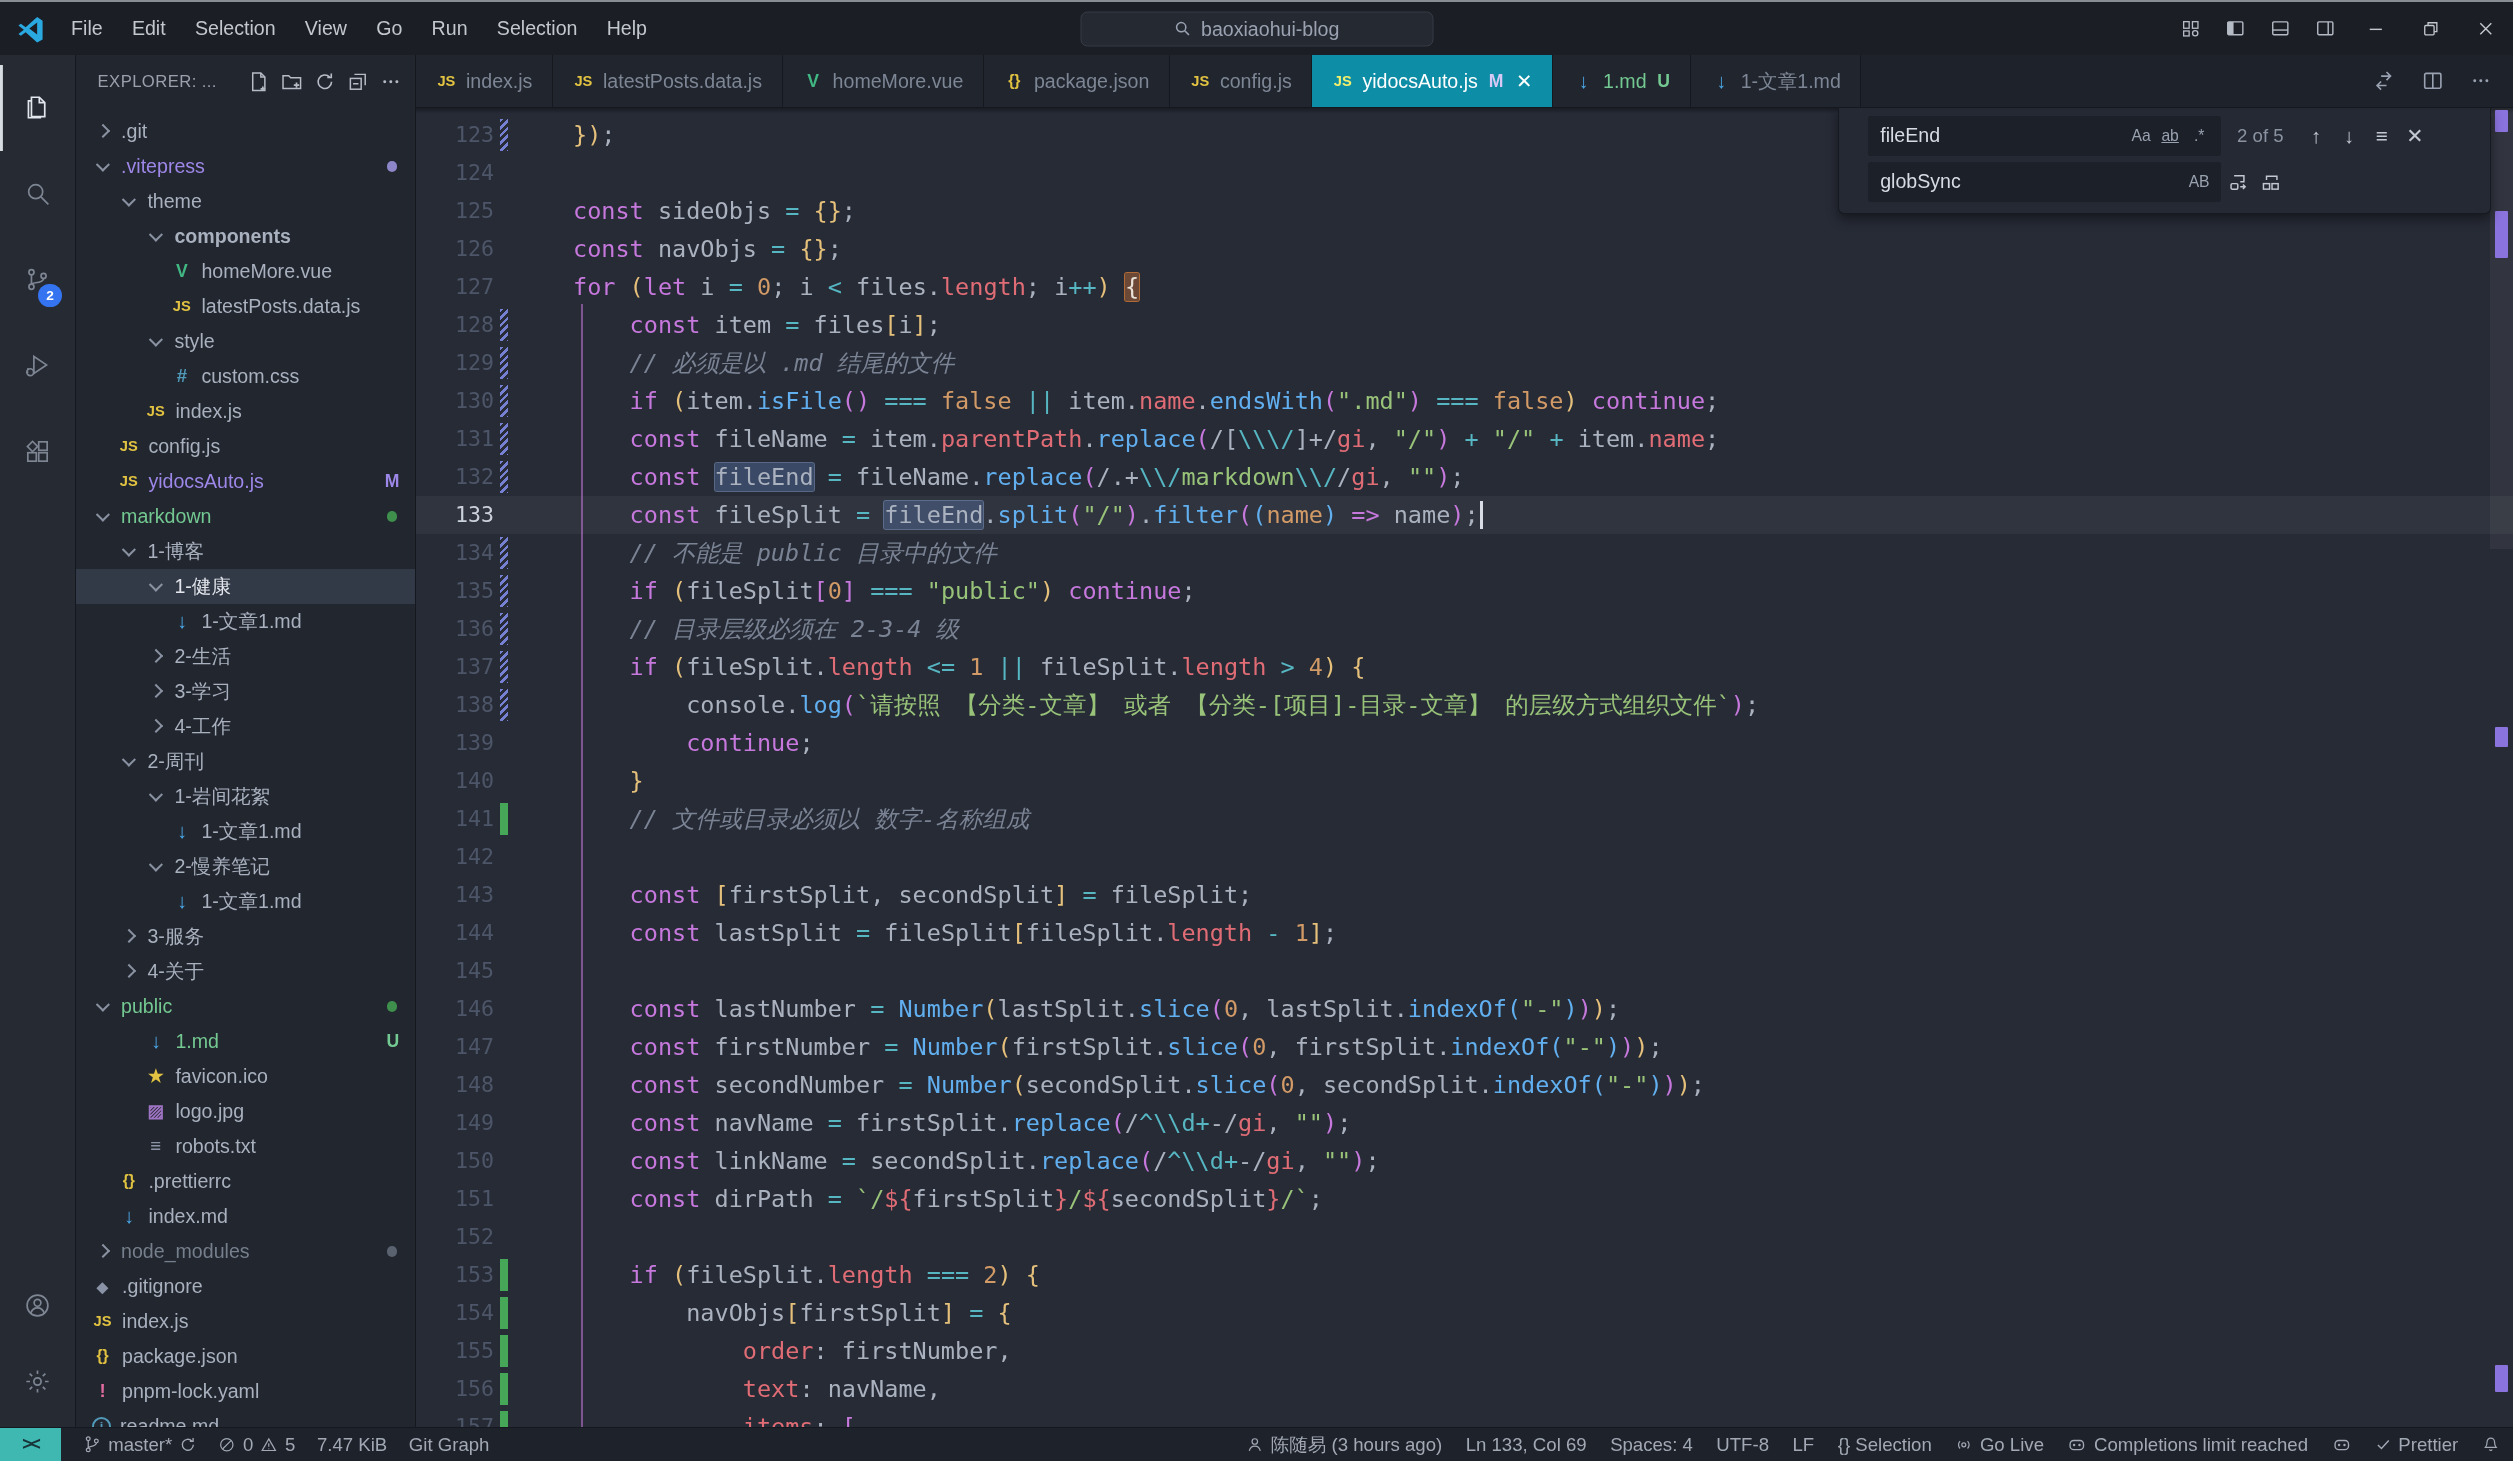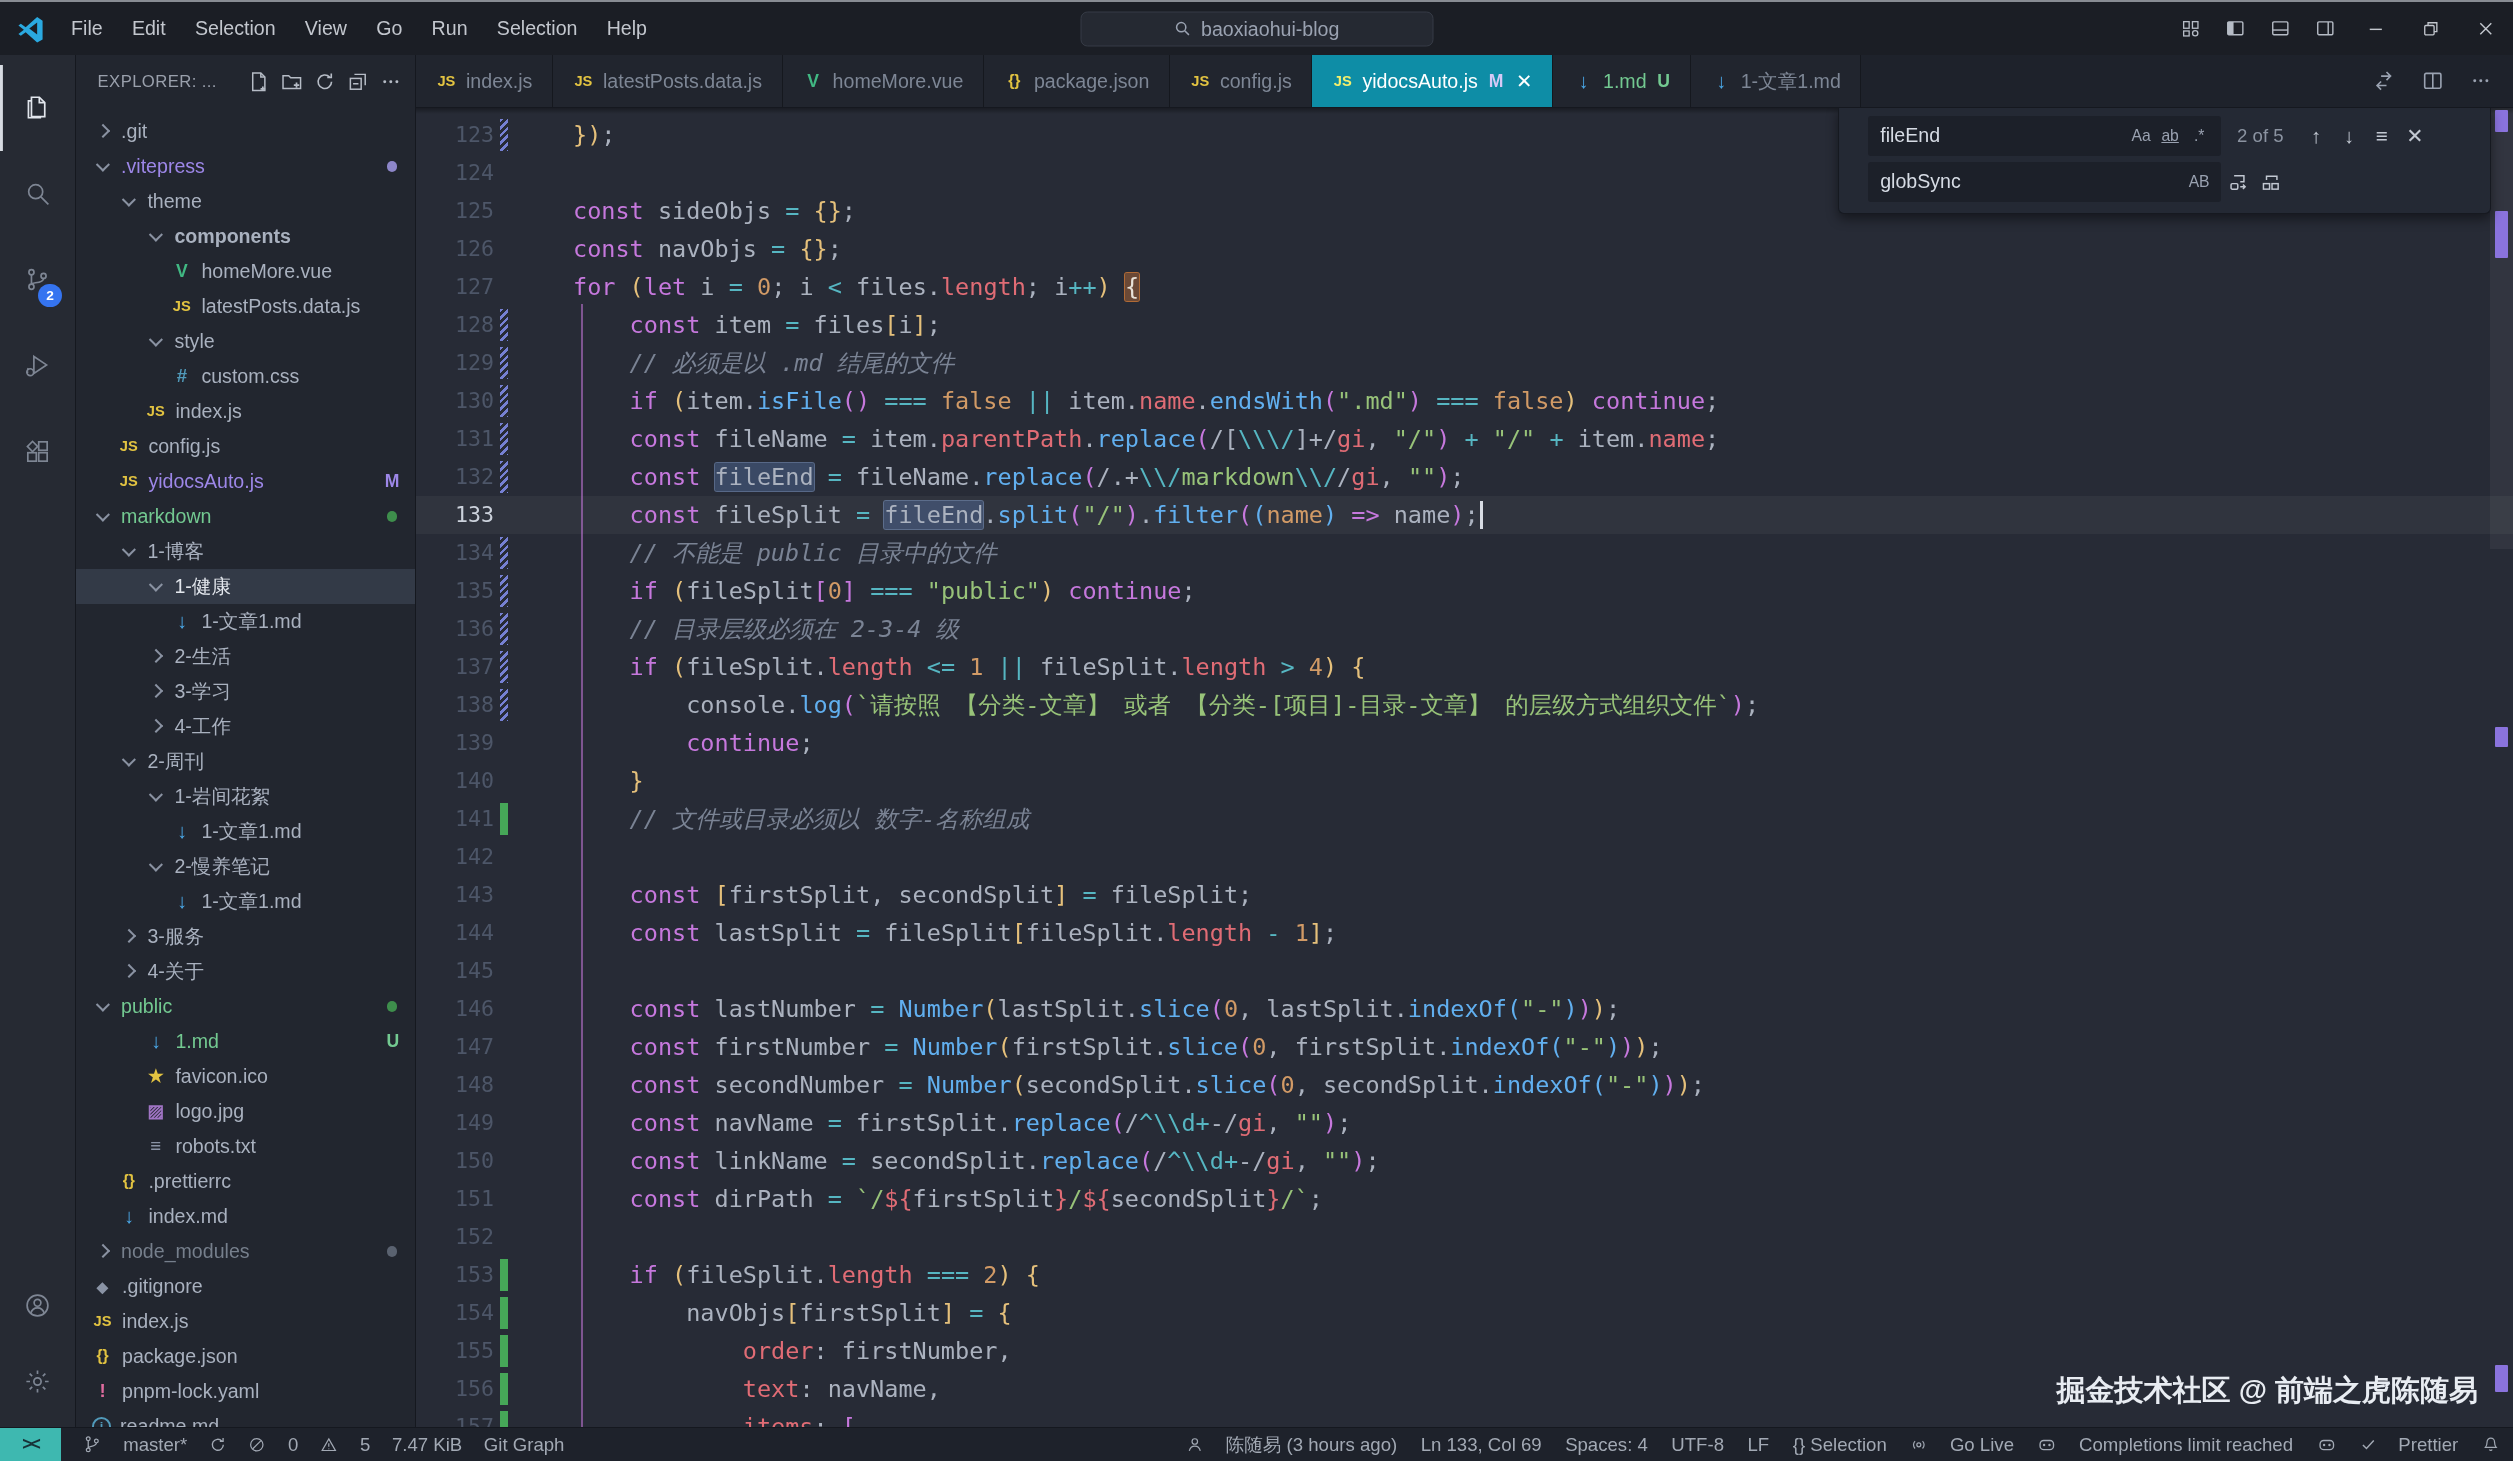--- a/index.html
+++ b/index.html
@@ -109,21 +109,21 @@
   .fw-tgl { width:29px; height:29px; display:flex; align-items:center; justify-content:center; color:#9aa2b1; font-size:15.7px; border-radius:3.9px; }
   .fw-tgl.u { text-decoration:underline; }
   .fw-count { color:#8b93a1; font-size:18.6px; margin:0 15.7px; white-space:nowrap; }
   .fw-btn { width:33px; height:33px; display:flex; align-items:center; justify-content:center; color:#c2c8d2; font-size:20.6px; border-radius:4.9px; }
   
   .statusbar {
     height:34px; background:#1e222b; border-top:1px solid #15181f;
     display:flex; align-items:center; font-size:18.6px; color:#a2a9b4; overflow:hidden;
   }
   .remote { width:61px; height:34px; background:#3eb8b0; color:#173237; font-weight:bold; font-size:17.6px; display:flex; align-items:center; justify-content:center; letter-spacing:-2px; }
-  .sb-item { display:flex; align-items:center; gap:22px; margin-left:21.6px; white-space:nowrap;text-align:center; }
+  .sb-item { display:flex; align-items:center; gap:7px; margin-left:21.6px; white-space:nowrap;text-align:center; }
   .sb-right { margin-left:auto; display:flex; align-items:center; padding-right:13.7px; }
   .sb-right .sb-item { margin-left:23.5px; }
   .sicon { display:flex; align-items:center; }
   svg { display:block; }
 </style>
 </head>
 <body>
 
 <div class="app">
 
@@ -583,21 +583,20 @@
                 <svg width="19.6" height="19.6" viewBox="0 0 16 16" fill="none" stroke="currentColor" stroke-width="1.2">
                     <rect x="2" y="9.5" width="5" height="4.5"></rect>
                     <rect x="9" y="9.5" width="5" height="4.5"></rect>
                     <path d="M4.5 6.5V3.5h8.5v3"></path>
                   </svg>
               </span>
             </div>
           </div>
         </div>
 
-        <div class="watermark">掘金技术社区 @ 前端之虎陈随易</div>
         <div class="ruler" id="ruler">
             <div class="slider"></div>
             <div class="rmark" style="top: 2px; height: 21.6px;"></div>
             <div class="rmark" style="top: 103px; height: 47px;"></div>
             <div class="rmark" style="top: 619px; height: 19.6px;"></div>
             <div class="rmark" style="top: 1257px; height: 27.4px;"></div>
           </div>
       </div>
     </div>
   </div>

